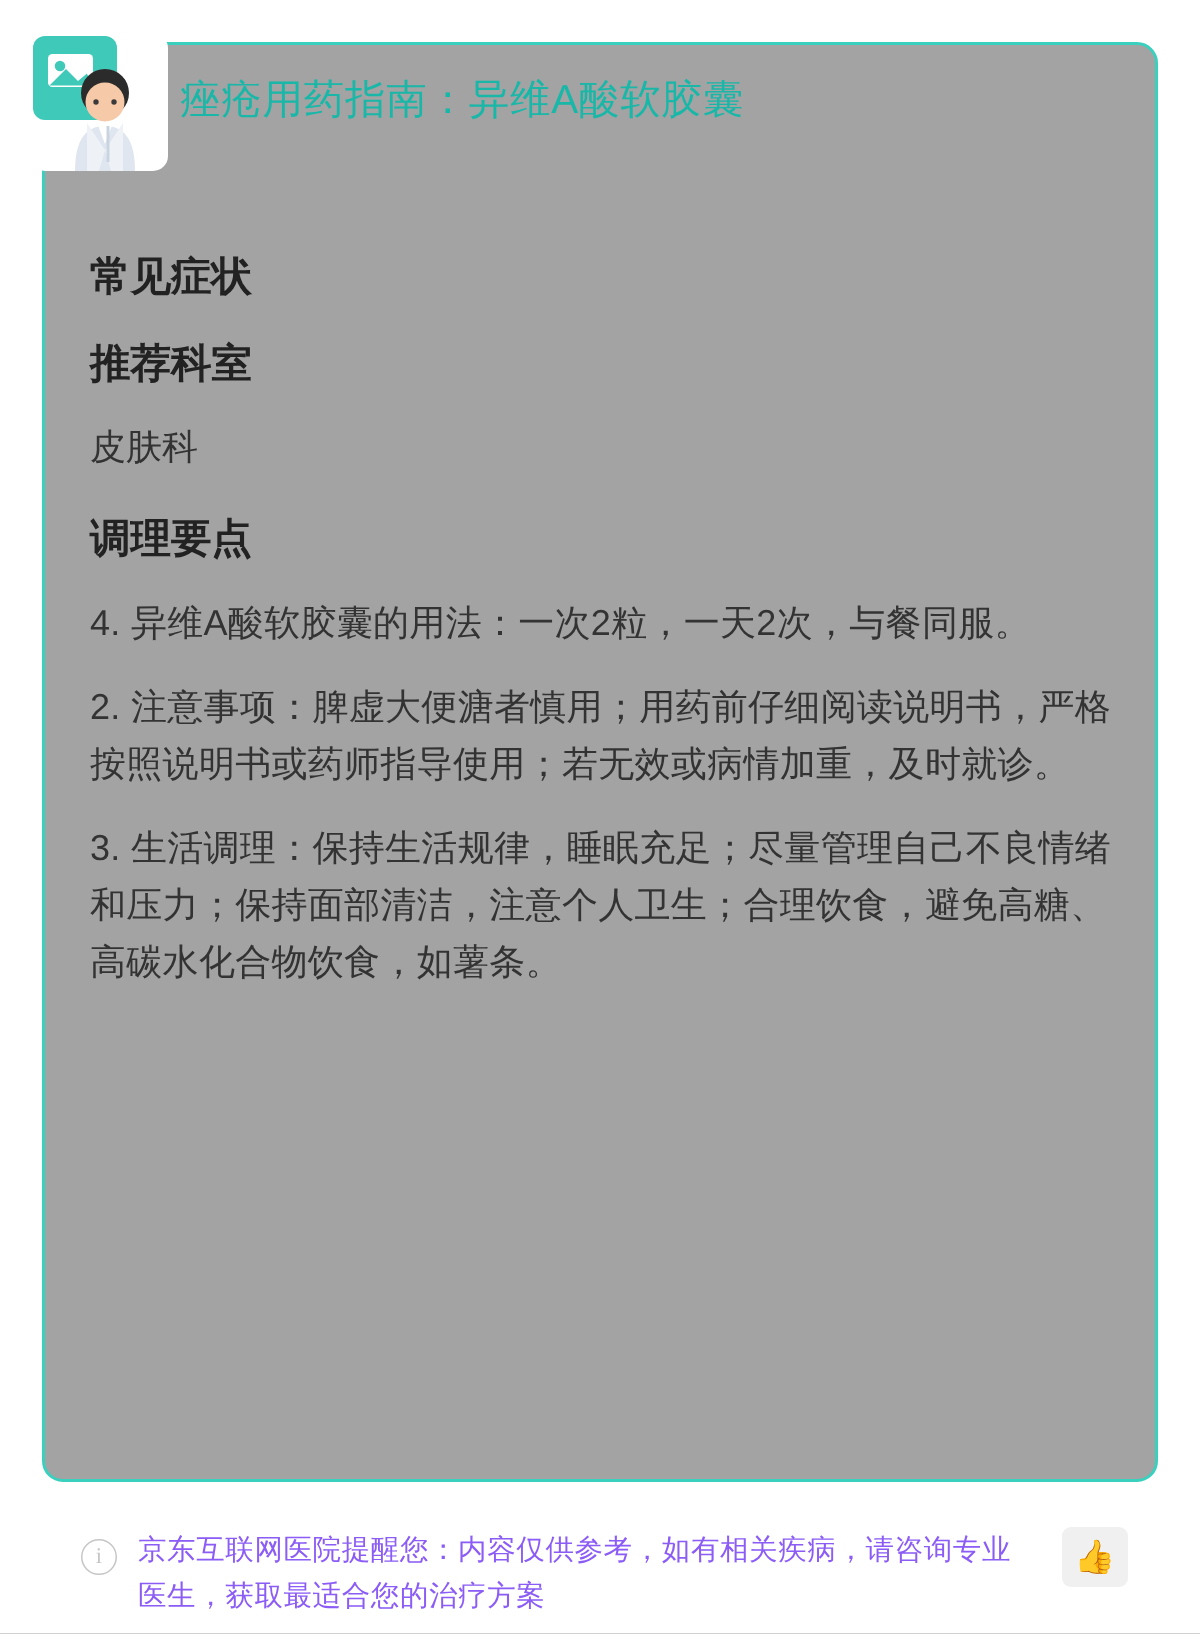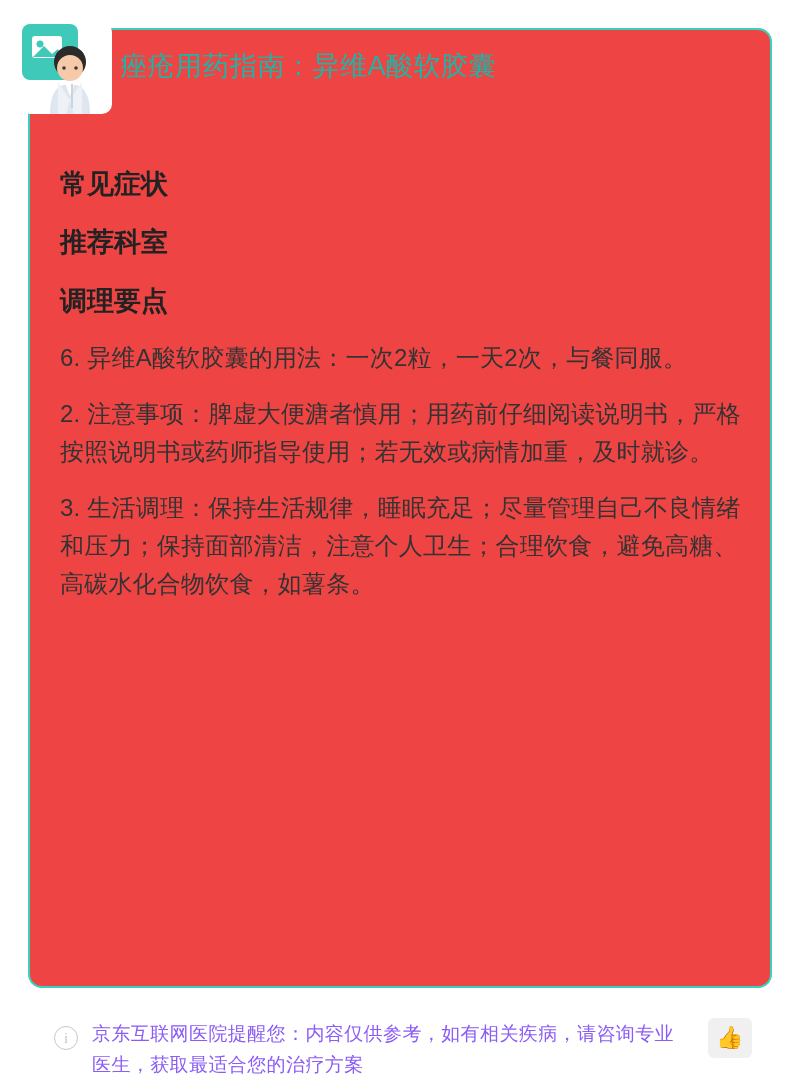--- a/index.html
+++ b/index.html
@@ -17,21 +17,21 @@
 
   .card {
     position: absolute;
     left: 28px;
     top: 28px;
     width: 744px;
     height: 960px;
     box-sizing: border-box;
     border: 2px solid #39d0bd;
     border-radius: 14px;
-    background: #ef4444;
+    background: #a3a3a3;
   }
 
   .doctor-avatar {
     position: absolute;
     left: 20px;
     top: 22px;
     width: 92px;
     height: 92px;
     z-index: 4;
   }
@@ -130,23 +130,24 @@
 </head>
 <body>
 
 <div class="card">
 
   <div class="content">
 
     <h2 class="section-title">常见症状</h2>
 
     <h2 class="section-title">推荐科室</h2>
+    <p class="plain">皮肤科</p>
 
     <h2 class="section-title">调理要点</h2>
-    <p class="para">6. 异维A酸软胶囊的用法：一次2粒，一天2次，与餐同服。</p>
+    <p class="para">4. 异维A酸软胶囊的用法：一次2粒，一天2次，与餐同服。</p>
     <p class="para">2. 注意事项：脾虚大便溏者慎用；用药前仔细阅读说明书，严格按照说明书或药师指导使用；若无效或病情加重，及时就诊。</p>
     <p class="para">3. 生活调理：保持生活规律，睡眠充足；尽量管理自己不良情绪和压力；保持面部清洁，注意个人卫生；合理饮食，避免高糖、高碳水化合物饮食，如薯条。</p>
 
   </div>
 </div>
 
 <div class="title">痤疮用药指南：异维A酸软胶囊</div>
 
 <svg class="doctor-avatar" viewBox="0 0 92 92">
   <rect x="0" y="0" width="92" height="92" rx="10" fill="#ffffff"></rect>

